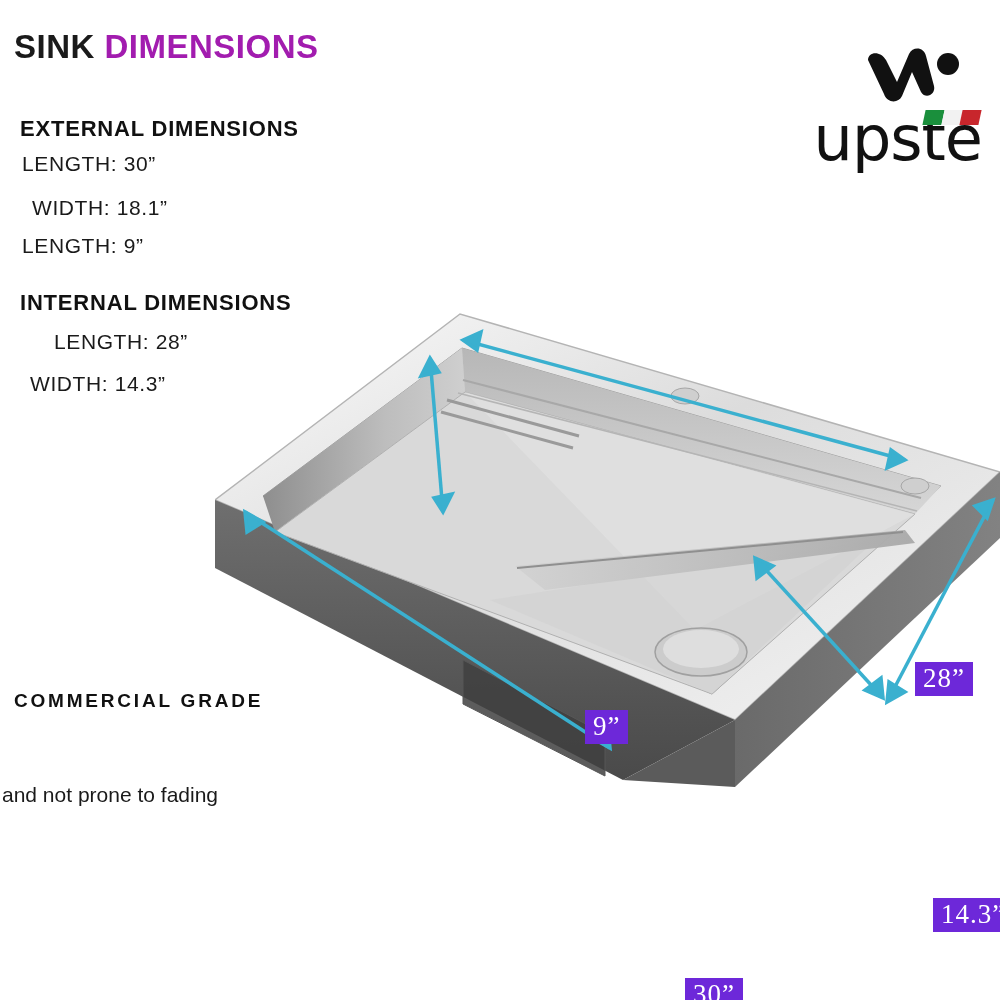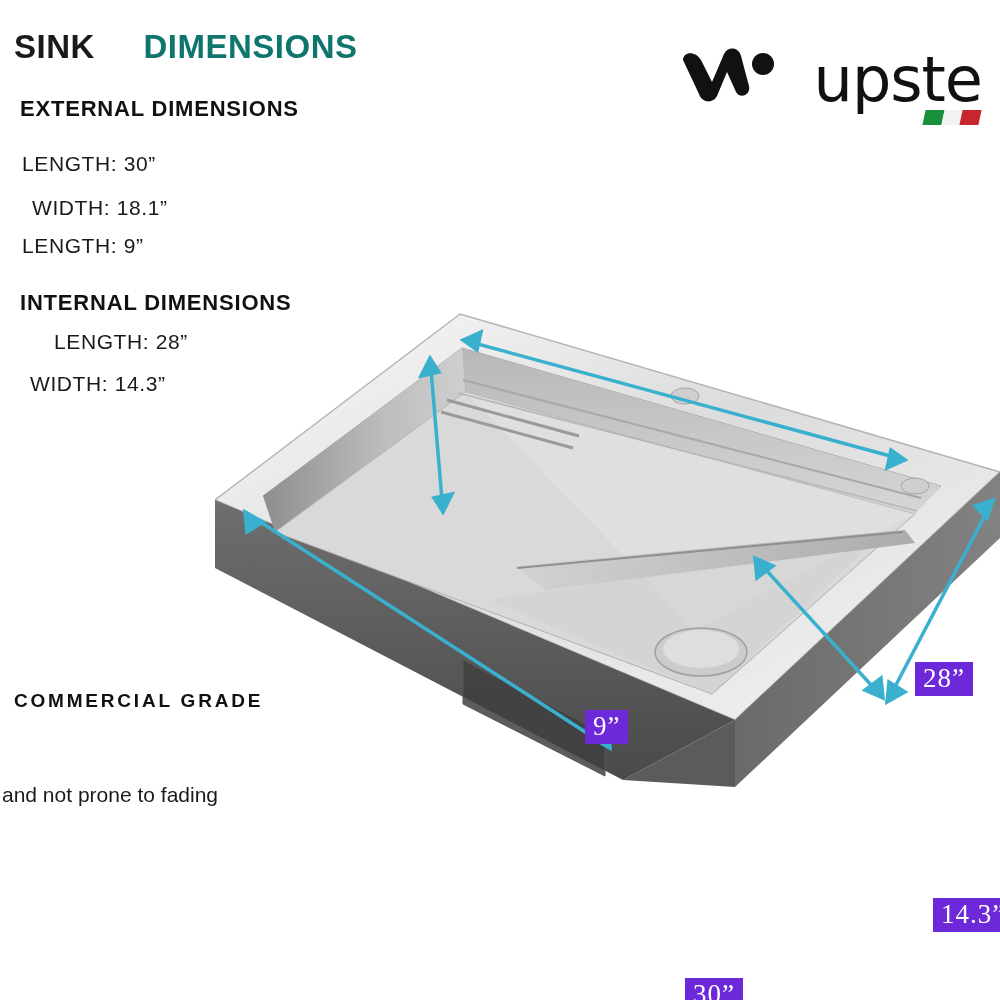--- a/index.html
+++ b/index.html
@@ -22,52 +22,53 @@
     left: 14px;
     top: 28px;
   }
   .main-title {
     font-size: 33px;
     font-weight: bold;
     letter-spacing: 0.5px;
     white-space: nowrap;
   }
   .main-title .part-1 { color: #1a1a1a; text-align: right; }
-  .main-title .part-2 { color: #0f766e; margin-left: 39px; }
+  .main-title .part-2 { color: #a21caf; }
 
   .section-heading {
     font-size: 22px;
     font-weight: bold;
     letter-spacing: 0.8px;
     color: #111;
     white-space: nowrap;
   }
   .spec-line {
     font-size: 21px;
     color: #1a1a1a;
     letter-spacing: 0.6px;
     white-space: nowrap;
   }
 
-  #ext-heading { position: absolute; left: 20px; top: 96px; }
+  #ext-heading { position: absolute; left: 20px; top: 116px; }
   #ext-l1 { position: absolute; left: 22px; top: 152px; }
   #ext-l2 { position: absolute; left: 32px; top: 196px; }
   #ext-l3 { position: absolute; left: 22px; top: 234px; }
   #int-heading { position: absolute; left: 20px; top: 290px; }
   #int-l1 { position: absolute; left: 22px; top: 330px; margin-left: 32px; }
   #int-l2 { position: absolute; left: 30px; top: 372px; }
 
   
   .brand {
     position: absolute;
     right: 18px;
     top: 42px;
     display: flex;
     align-items: flex-end;
-    gap: 17px;
+    gap: 0;
+    flex-direction: column;
   }
   .brand-mark { display: block; }
   .brand-text {
     font-size: 62px;
     letter-spacing: -1px;
     color: #111;
     line-height: 0.95;
     font-family: "DejaVu Sans", sans-serif;
     font-weight: 400;
   }

